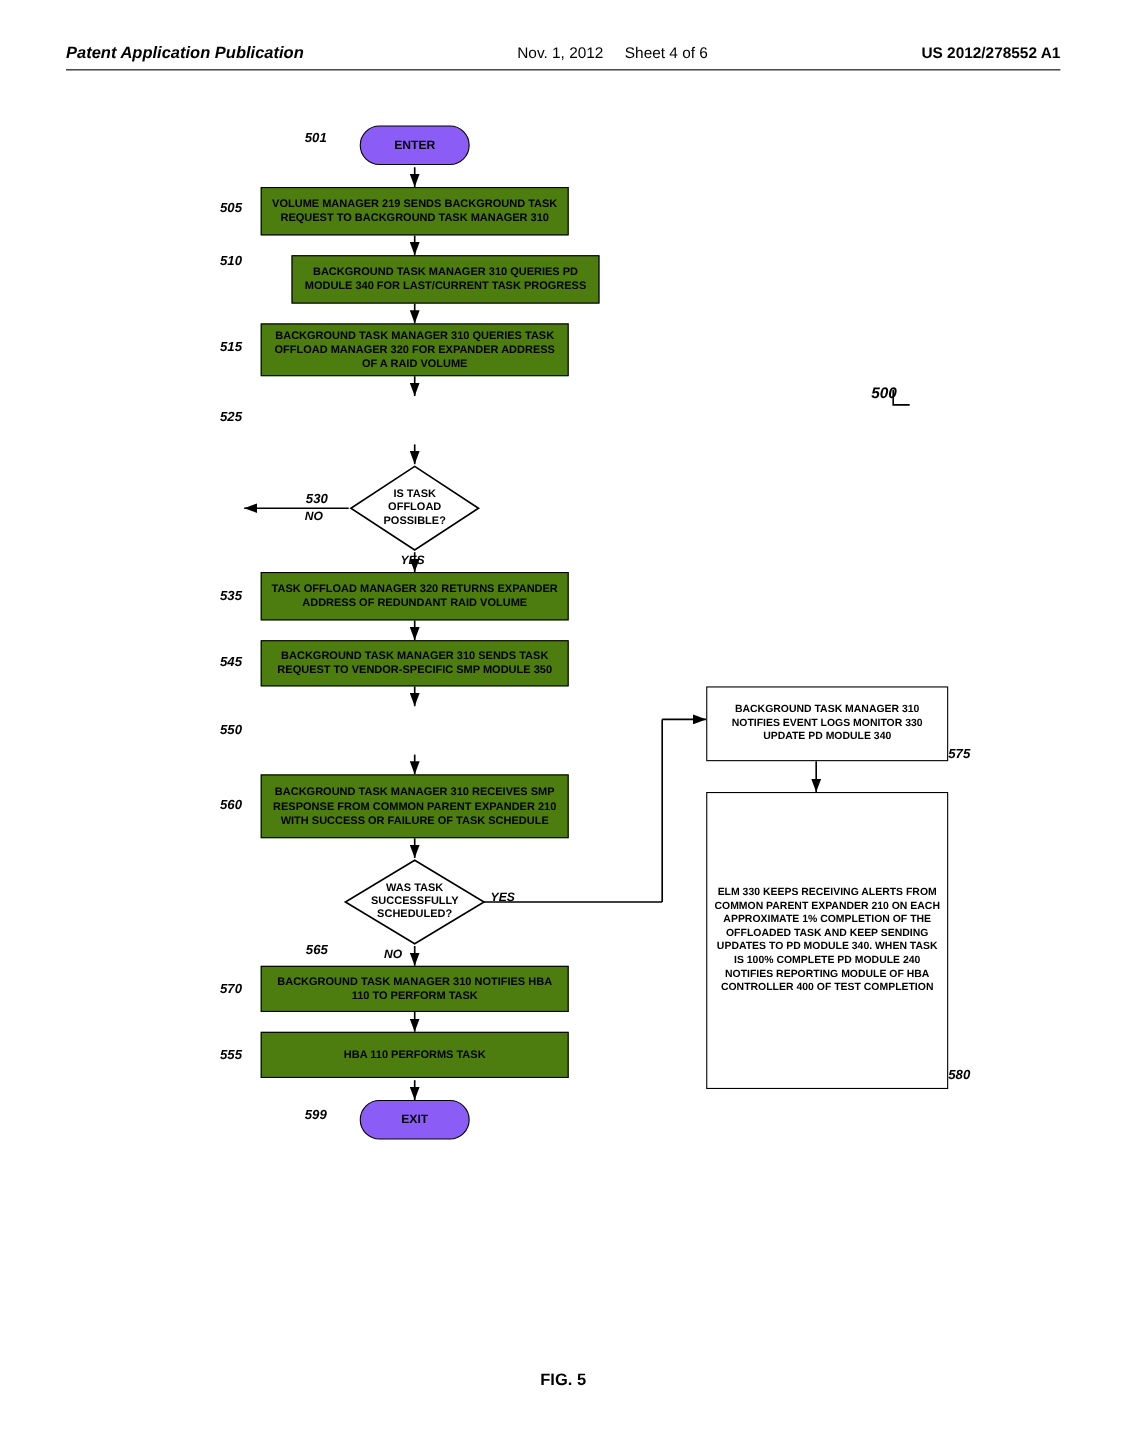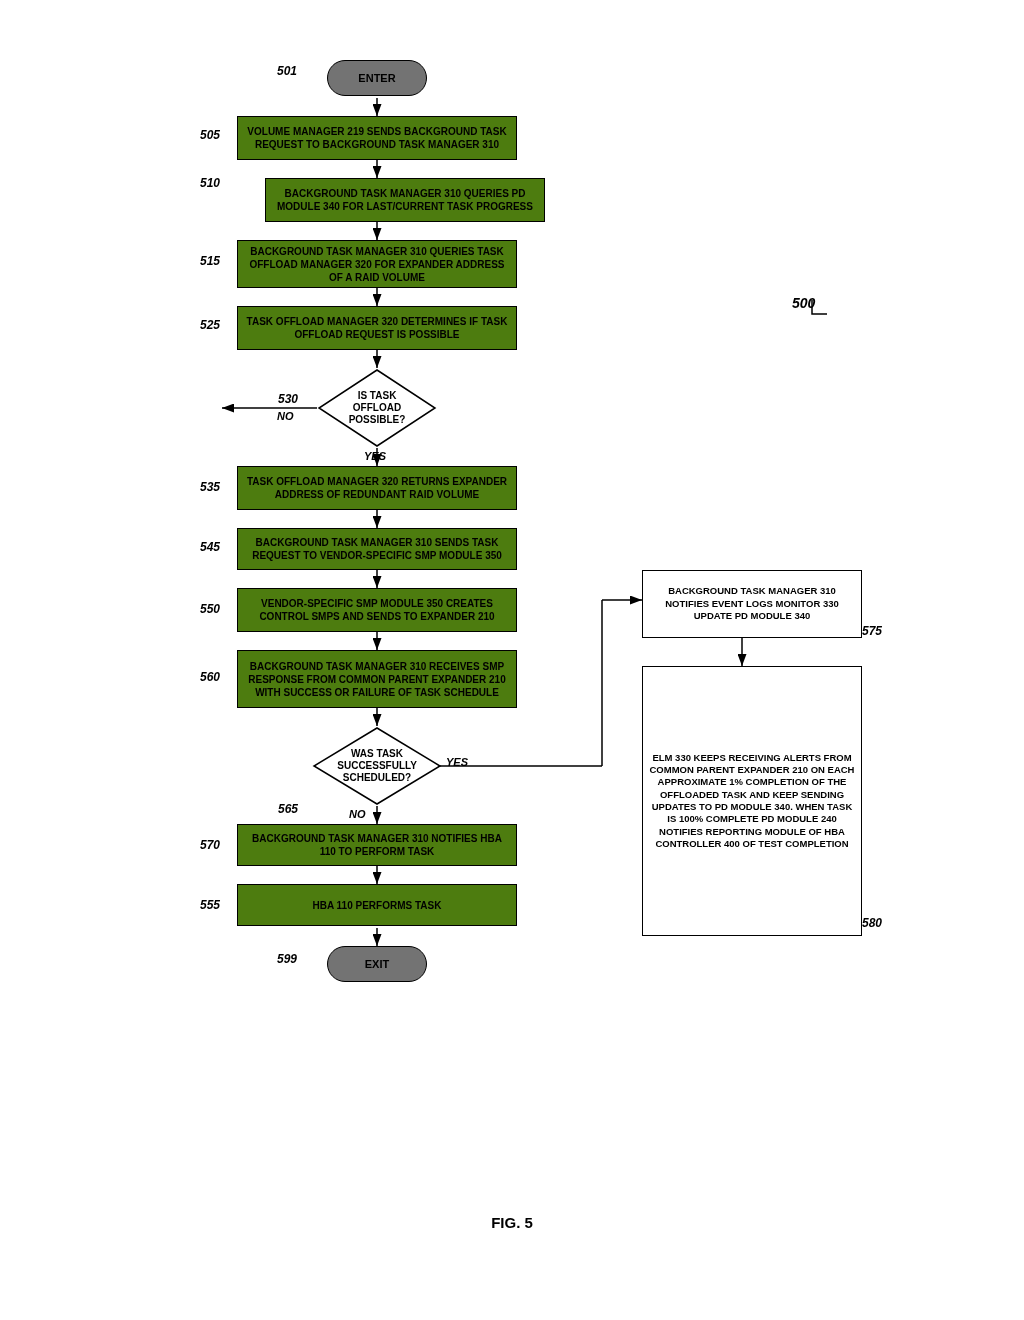--- a/index.html
+++ b/index.html
@@ -64,21 +64,21 @@
       align-items: center;
       justify-content: center;
       line-height: 1.3;
       padding: 4px 6px;
     }
 
     
     .fc-terminal {
       position: absolute;
       border: 1.5px solid #000;
-      background: #737373;
+      background: #8b5cf6;
       text-align: center;
       font-size: 11px;
       font-weight: bold;
       display: flex;
       align-items: center;
       justify-content: center;
       border-radius: 20px;
       padding: 4px 16px;
     }
 
@@ -119,21 +119,21 @@
       width: 100%;
       height: 100%;
       pointer-events: none;
     }
 
     
     .fig-caption {
       text-align: center;
       font-size: 15px;
       font-weight: bold;
-      margin-top: 24px;
+      margin-top: 2px;
     }
 
     .right-box {
       position: absolute;
       border: 1.5px solid #000;
       background: #fff;
       text-align: center;
       font-size: 9.5px;
       font-weight: bold;
       display: flex;
@@ -141,20 +141,29 @@
       justify-content: center;
       line-height: 1.3;
       padding: 4px 6px;
     }
   </style>
 </head>
 <body>
 
 <div class="page">
 
+  <div class="header">
+    <div class="header-left">Patent Application Publication</div>
+    <div class="header-mid">
+      <span>Nov. 1, 2012</span>
+      &nbsp;&nbsp;&nbsp;
+      <span>Sheet 4 of 6</span>
+    </div>
+    <div class="header-right">US 2012/278552 A1</div>
+  </div>
 
   <div class="flowchart">
 
     <svg class="arrows-overlay" xmlns="http://www.w3.org/2000/svg">
       <defs>
         <marker id="arrowhead" markerWidth="8" markerHeight="6" refX="8" refY="3" orient="auto">
           <polygon points="0 0, 8 3, 0 6" fill="#000"></polygon>
         </marker>
       </defs>
 
@@ -208,23 +217,20 @@
     <div class="fc-box" style="left:155px; top:138px; width:280px; height:44px;margin-left:28px;">
       <span>BACKGROUND TASK MANAGER 310 QUERIES PD MODULE 340 FOR LAST/CURRENT TASK PROGRESS</span>
     </div>
     <div class="step-label" style="left:118px; top:136px;">510</div>
 
     <div class="fc-box" style="left:155px; top:200px; width:280px; height:48px;">
       <span>BACKGROUND TASK MANAGER 310 QUERIES TASK OFFLOAD MANAGER 320 FOR EXPANDER ADDRESS OF A RAID VOLUME</span>
     </div>
     <div class="step-label" style="left:118px; top:214px;">515</div>
 
-    <div class="fc-box" style="left:155px; top:266px; width:280px; height:44px;">
-      <span>TASK OFFLOAD MANAGER 320 DETERMINES IF TASK OFFLOAD REQUEST IS POSSIBLE</span>
-    </div>
     <div class="step-label" style="left:118px; top:278px;">525</div>
 
     <div class="fc-diamond" style="left:235px; top:328px; width:120px; height:80px;">
       <svg viewBox="0 0 120 80" xmlns="http://www.w3.org/2000/svg">
         <polygon points="60,2 118,40 60,78 2,40" fill="white" stroke="black" stroke-width="1.5"></polygon>
       </svg>
       <div class="fc-diamond-label">
         <span>IS TASK OFFLOAD POSSIBLE?</span>
       </div>
     </div>
@@ -239,23 +245,20 @@
     <div class="fc-box" style="left:155px; top:426px; width:280px; height:44px;">
       <span>TASK OFFLOAD MANAGER 320 RETURNS EXPANDER ADDRESS OF REDUNDANT RAID VOLUME</span>
     </div>
     <div class="step-label" style="left:118px; top:440px;">535</div>
 
     <div class="fc-box" style="left:155px; top:488px; width:280px; height:42px;">
       <span>BACKGROUND TASK MANAGER 310 SENDS TASK REQUEST TO VENDOR-SPECIFIC SMP MODULE 350</span>
     </div>
     <div class="step-label" style="left:118px; top:500px;">545</div>
 
-    <div class="fc-box" style="left:155px; top:548px; width:280px; height:44px;">
-      <span>VENDOR-SPECIFIC SMP MODULE 350 CREATES CONTROL SMPS AND SENDS TO EXPANDER 210</span>
-    </div>
     <div class="step-label" style="left:118px; top:562px;">550</div>
 
     <div class="fc-box" style="left:155px; top:610px; width:280px; height:58px;">
       <span>BACKGROUND TASK MANAGER 310 RECEIVES SMP RESPONSE FROM COMMON PARENT EXPANDER 210 WITH SUCCESS OR FAILURE OF TASK SCHEDULE</span>
     </div>
     <div class="step-label" style="left:118px; top:630px;">560</div>
 
     <div class="fc-diamond" style="left:230px; top:686px; width:130px; height:80px;">
       <svg viewBox="0 0 130 80" xmlns="http://www.w3.org/2000/svg">
         <polygon points="65,2 128,40 65,78 2,40" fill="white" stroke="black" stroke-width="1.5"></polygon>

